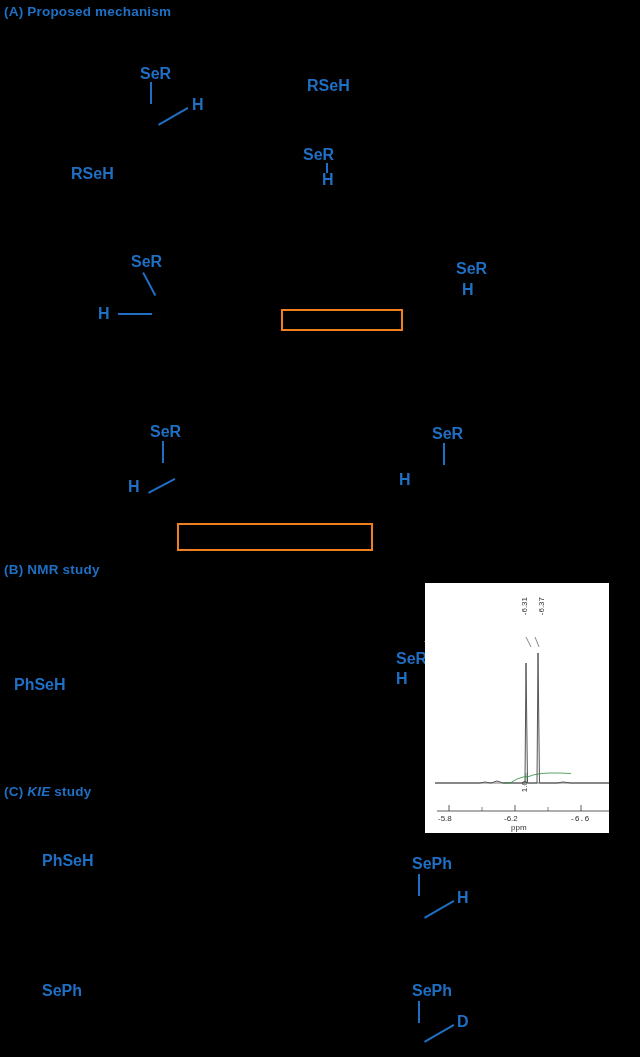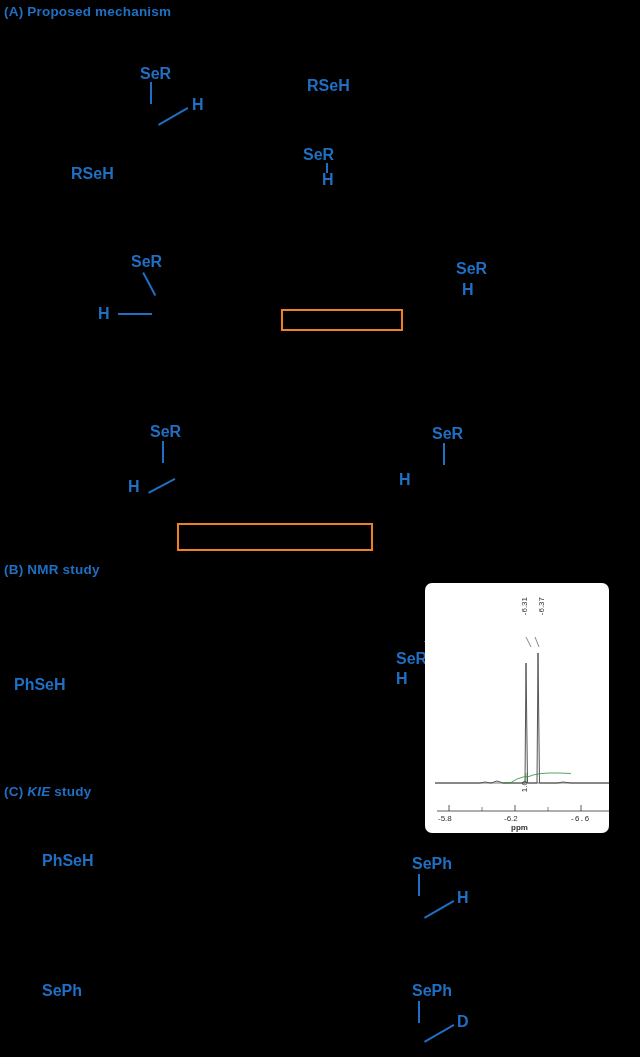--- a/index.html
+++ b/index.html
@@ -140,21 +140,21 @@
 
 <div class="abs section-title" style="left:4px; top:544px;margin-top:18px;">(B) NMR study</div>
 
 <div class="abs lbl" style="left:14px; top:676px;">PhSeH</div>
 
 <div class="abs lbl" style="left:396px; top:650px;">SeR</div>
 <div class="abs lbl" style="left:396px; top:670px;">H</div>
 <div class="charge-bracket" style="left:424px; top:641px;"></div>
 <div class="charge-plus" style="left:437px; top:638px;">+</div>
 
-<div class="nmr-panel" style="left:425px; top:583px; width:184px; height:250px;border-radius:7px;">
+<div class="nmr-panel" style="left:425px; top:583px; width:184px; height:250px;">
   <svg width="214" height="250" viewBox="0 0 214 250">
 
     <line x1="112" y1="628" x2="112" y2="628" stroke="#333" stroke-width="0.7"></line>
     <path d="M101,54 L106,64 M110,54 L114,64" stroke="#555" stroke-width="0.7" fill="none"></path>
 
     <line x1="10" y1="200" x2="204" y2="200" stroke="#555" stroke-width="0.8"></line>
 
     <path d="M10,200 L55,200 L60,199 L66,200 L72,198 L78,200 L88,200
              L100,200 L101,80 L102.5,200 L108,200
              L112,200 L113,70 L114.5,200 L120,200
@@ -171,21 +171,21 @@
     <line x1="123" y1="228" x2="123" y2="224" stroke="#333" stroke-width="0.6"></line>
     <line x1="156" y1="228" x2="156" y2="222" stroke="#333" stroke-width="0.8"></line>
     <line x1="189" y1="228" x2="189" y2="224" stroke="#333" stroke-width="0.6"></line>
   </svg>
   <div class="nmr-peak-label" style="left:95px; top:14px;">-6.31</div>
   <div class="nmr-peak-label" style="left:112px; top:14px;">-6.37</div>
   <div class="nmr-integral" style="left:95px; top:198px;">1.0</div>
   <div class="nmr-axis-label" style="left:13px; top:231px;">-5.8</div>
   <div class="nmr-axis-label" style="left:79px; top:231px;">-6.2</div>
   <div class="nmr-axis-label" style="left:145px; top:231px;font-family:Liberation Mono, monospace;">-6.6</div>
-  <div class="nmr-axis-label" style="left:86px; top:240px;font-weight:bold;">ppm</div>
+  <div class="nmr-axis-label" style="left:86px; top:240px;">ppm</div>
 </div>
 
 <div class="abs section-title" style="left:4px; top:784px;">
   <span>(C) </span><span class="ital">KIE</span><span> study</span>
 </div>
 
 <div class="abs lbl" style="left:42px; top:852px;">PhSeH</div>
 <div class="abs lbl" style="left:412px; top:855px;">SePh</div>
 <div class="bond bond-v" style="left:418px; top:874px; height:22px;"></div>
 <div class="abs lbl" style="left:457px; top:889px;">H</div>

